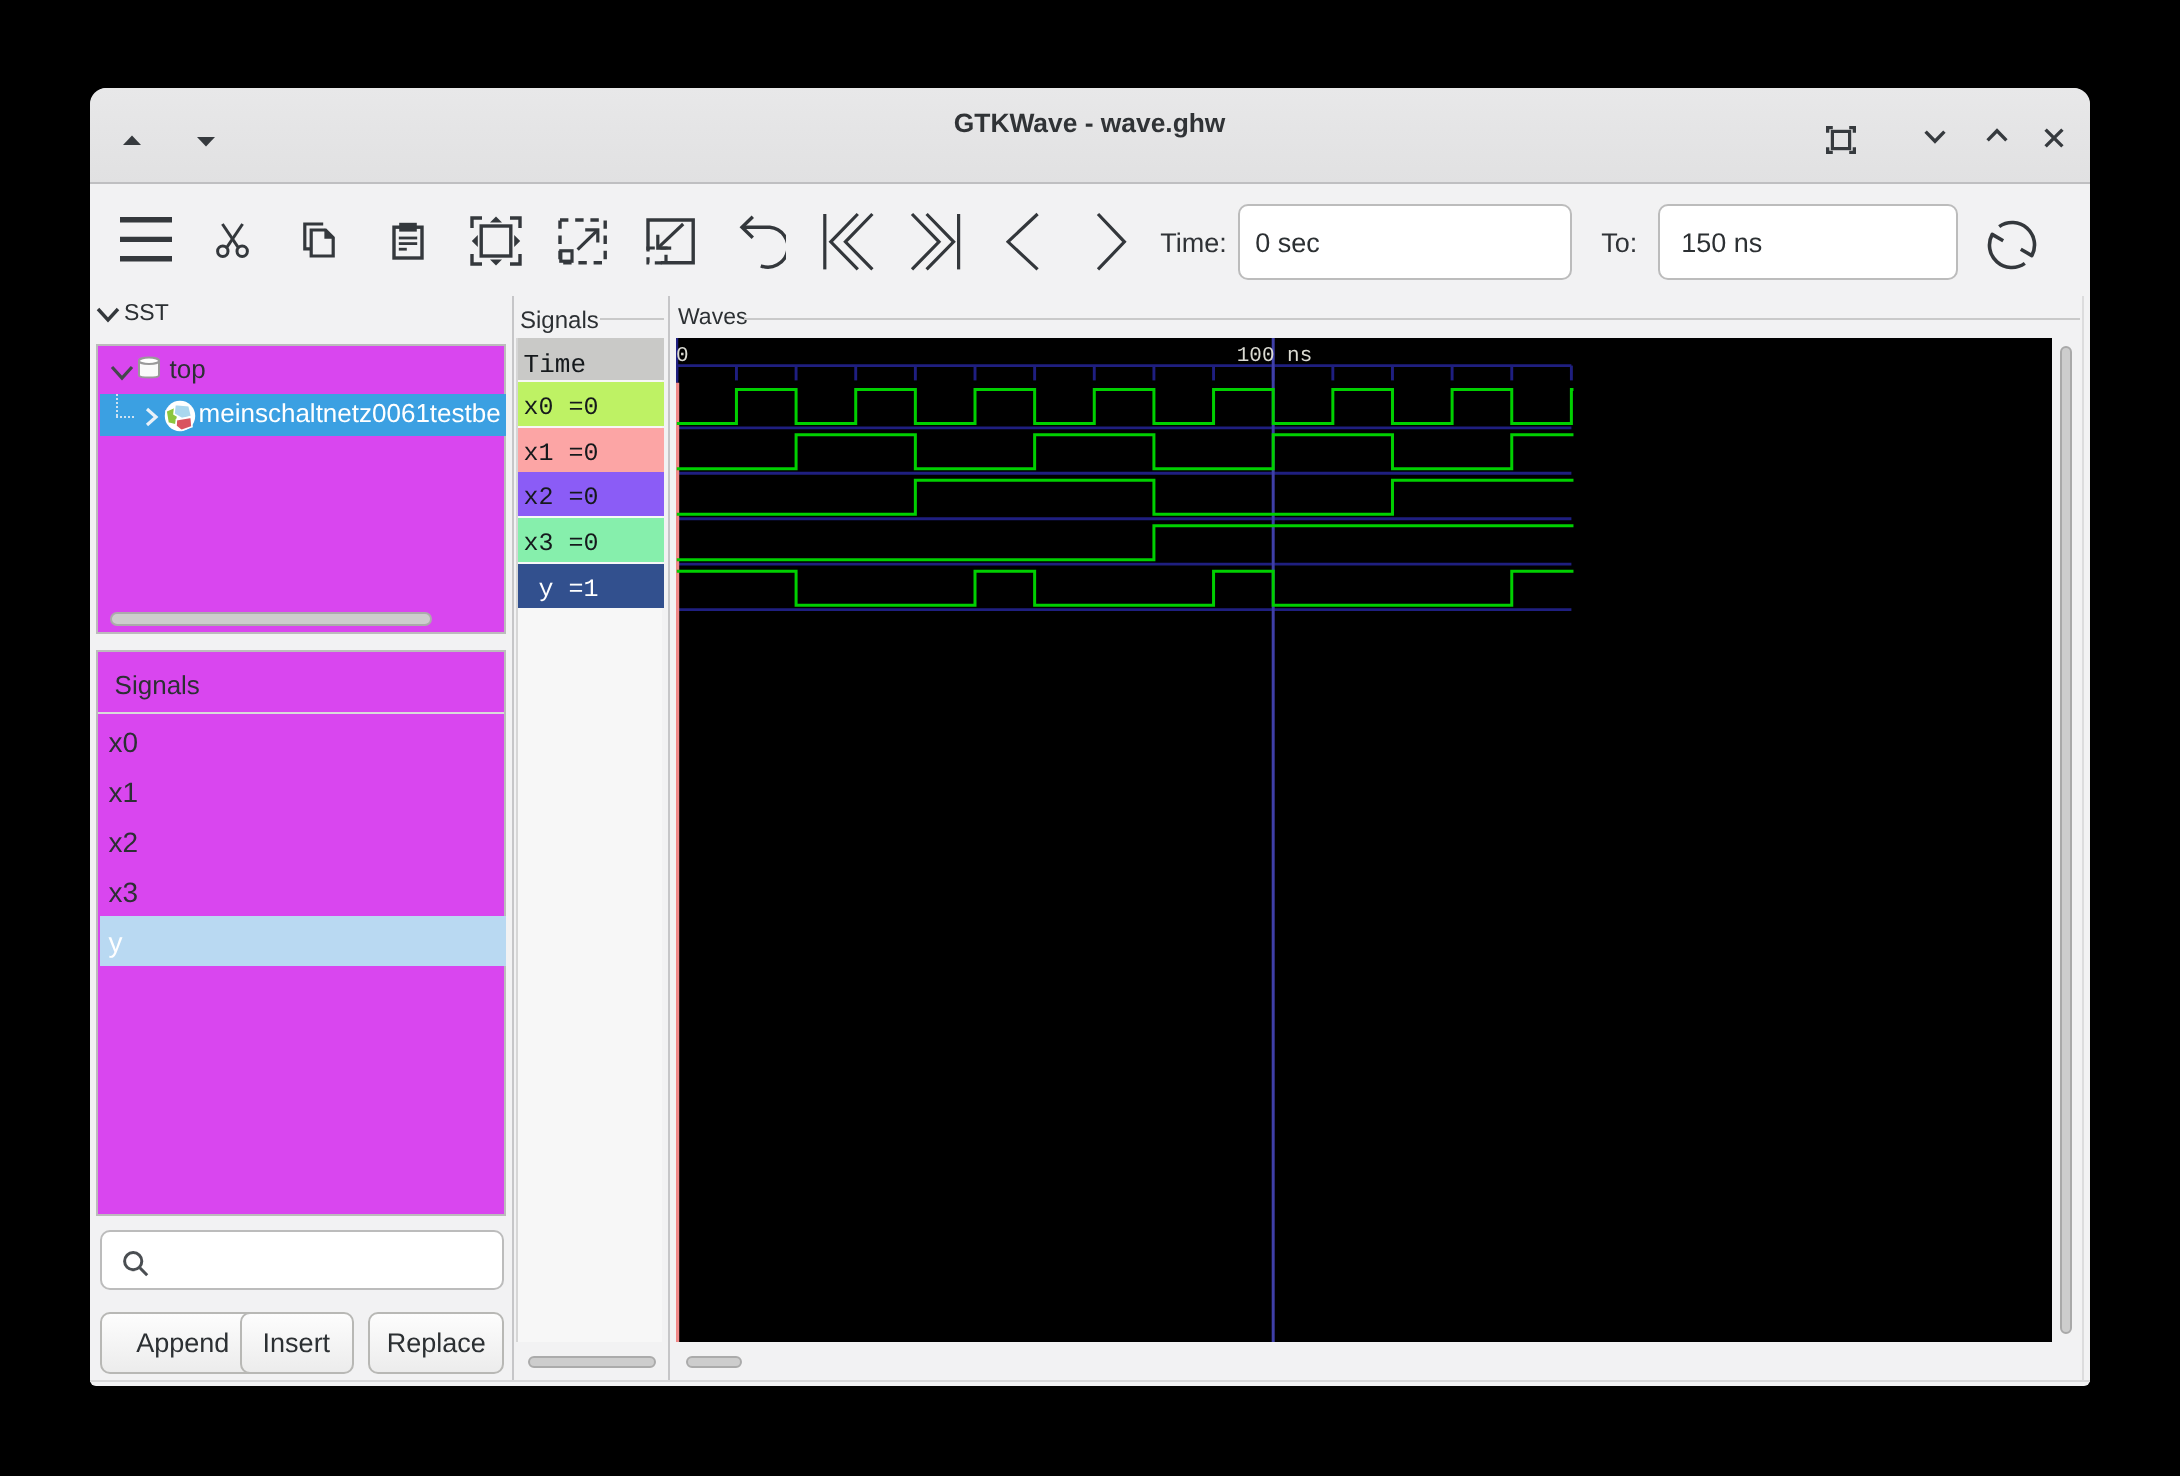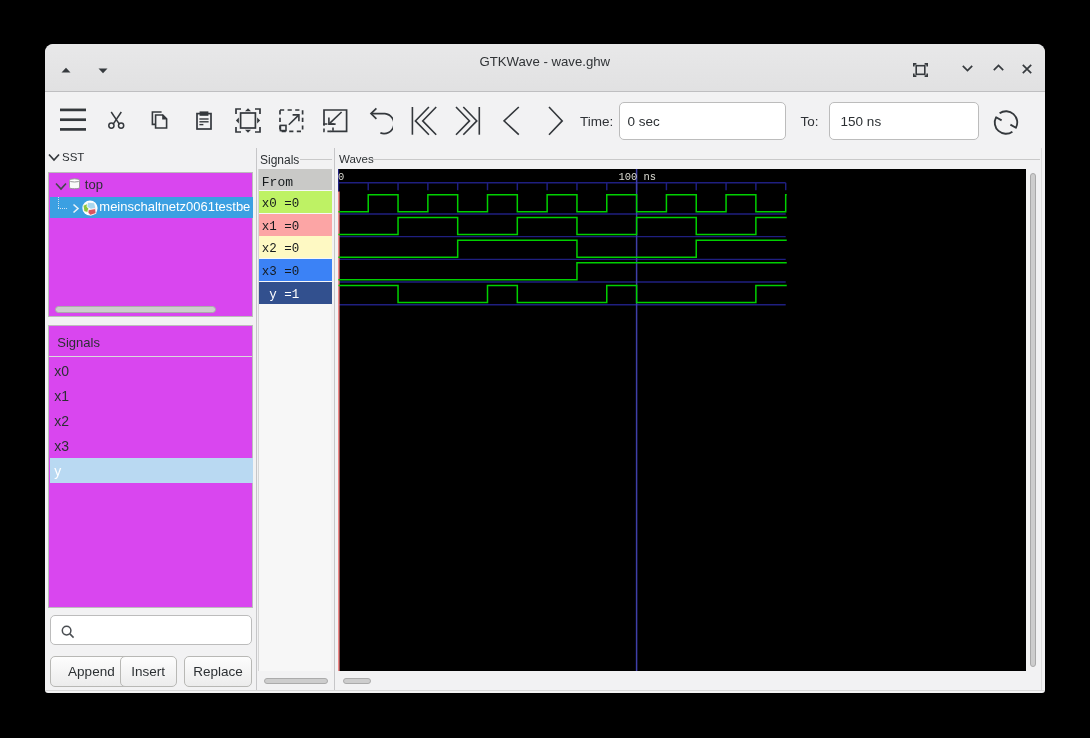--- a/index.html
+++ b/index.html
@@ -1,20 +1,20 @@
 <!DOCTYPE html>
 <html><head><meta charset="utf-8">
 <style>
 html,body{margin:0;padding:0;width:1090px;height:738px;background:#000;overflow:hidden}
 *{box-sizing:border-box}
 body{font-family:"Liberation Sans",sans-serif;-webkit-font-smoothing:antialiased}
 .abs{position:absolute}
 .win{position:absolute;left:44.6px;top:44px;width:1000.4px;height:648.8px;background:#f2f2f3;border-radius:9px 9px 3px 3px}
 .titlebar{position:absolute;left:0;top:0;width:100%;height:47.5px;background:linear-gradient(#e8e8e9,#e1e1e2);border-bottom:1px solid #bfbfc1;border-radius:8px 8px 0 0}
-.title{position:absolute;left:0;top:10px;width:100%;text-align:center;font-size:13.2px;font-weight:normal;color:#303336}
+.title{position:absolute;left:0;top:10px;width:100%;text-align:center;font-size:13.2px;font-weight:bold;color:#303336}
 .subtitle{position:absolute;left:0;top:27px;width:100%;text-align:center;font-size:11.8px;color:#8d9093}
 .panelbox{position:absolute;background:#d946ef;border:1px solid #bcbcbc}
 .btn{position:absolute;height:30.6px;background:linear-gradient(#fdfdfd,#ececec);border:1px solid #b8b8b5;border-radius:5px;font-size:13.5px;color:#2c3033;text-align:center;line-height:29px}
 .entry{position:absolute;background:#fff;border:1px solid #bcbcbc;border-radius:5px}
 .mono{font-family:"Liberation Mono",monospace}
 .icon{position:absolute}
 </style></head>
 <body>
 <div class="win">
 
@@ -196,25 +196,25 @@
     <line x1="8.9" y1="8.9" x2="12.6" y2="12.6" stroke="#4a4e52" stroke-width="1.5"></line>
   </svg>
 </div>
 <div class="btn" style="left:49.9px;top:656.2px;width:83px">Append</div>
 <div class="btn" style="left:119.6px;top:656.2px;width:57.2px">Insert</div>
 <div class="btn" style="left:184.1px;top:656.2px;width:68px">Replace</div>
 
 <div class="abs" style="left:260px;top:152.5px;font-size:12px;color:#2c3033">Signals</div>
 <div class="abs" style="left:300px;top:159px;width:32px;height:1px;background:#c9c9c9"></div>
 <div class="abs" style="left:258.3px;top:168.6px;width:73.2px;height:502.9px;background:#f7f7f7;border-left:1px solid #d6d6d6">
-  <div class="abs mono" style="left:0;top:0;width:73.2px;height:21.9px;background:#c9c9c7;color:#15191c;font-size:13px;line-height:27px;padding-left:2.5px">From</div>
+  <div class="abs mono" style="left:0;top:0;width:73.2px;height:21.9px;background:#c9c9c7;color:#15191c;font-size:13px;line-height:27px;padding-left:2.5px">Time</div>
   <div class="abs mono" style="left:0;top:22.4px;width:73.2px;height:22px;background:#bef264;color:#15191c;font-size:12.5px;line-height:26.5px;padding-left:2.5px">x0 =0</div>
   <div class="abs mono" style="left:0;top:45.1px;width:73.2px;height:22px;background:#fca5a5;color:#15191c;font-size:12.5px;line-height:26.5px;padding-left:2.5px">x1 =0</div>
-  <div class="abs mono" style="left:0;top:67.8px;width:73.2px;height:22px;background:#fef9c3;color:#15191c;font-size:12.5px;line-height:26.5px;padding-left:2.5px">x2 =0</div>
-  <div class="abs mono" style="left:0;top:90.5px;width:73.2px;height:22px;background:#3b82f6;color:#15191c;font-size:12.5px;line-height:26.5px;padding-left:2.5px">x3 =0</div>
+  <div class="abs mono" style="left:0;top:67.8px;width:73.2px;height:22px;background:#8b5cf6;color:#15191c;font-size:12.5px;line-height:26.5px;padding-left:2.5px">x2 =0</div>
+  <div class="abs mono" style="left:0;top:90.5px;width:73.2px;height:22px;background:#86efac;color:#15191c;font-size:12.5px;line-height:26.5px;padding-left:2.5px">x3 =0</div>
   <div class="abs mono" style="left:0;top:113.2px;width:73.2px;height:22px;background:#32508e;color:#fff;font-size:12.5px;line-height:26.5px;padding-left:2.5px">&nbsp;y =1</div>
 </div>
 <div class="abs" style="left:263.8px;top:677.9px;width:64.2px;height:6.6px;background:#cdcdcd;border:1px solid #ababab;border-radius:3.5px"></div>
 
 <div class="abs" style="left:339px;top:152.5px;font-size:11.5px;color:#2c3033">Waves</div>
 <div class="abs" style="left:372px;top:159px;width:668px;height:1px;background:#c9c9c9"></div>
 <svg style="position:absolute;left:337.8px;top:168.6px" width="688.6" height="502.9" viewBox="0 0 688.6 502.9">
 <rect x="0" y="0" width="688.6" height="502.9" fill="#000"></rect>
 <line x1="0.4" y1="13.8" x2="447.7" y2="13.8" stroke="#1f1f80" stroke-width="1.45"></line>
 <line x1="0.4" y1="13.8" x2="0.4" y2="21.200000000000003" stroke="#1f1f80" stroke-width="1.45"></line>

